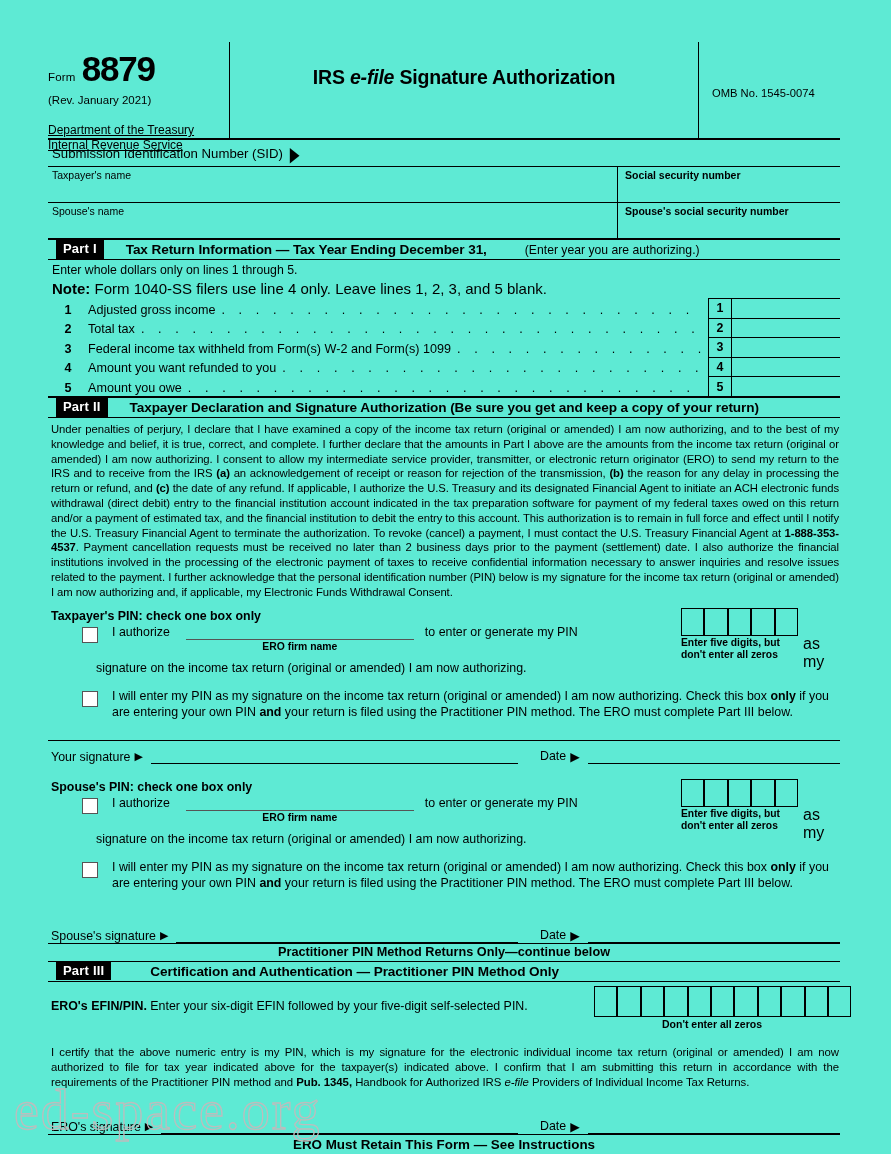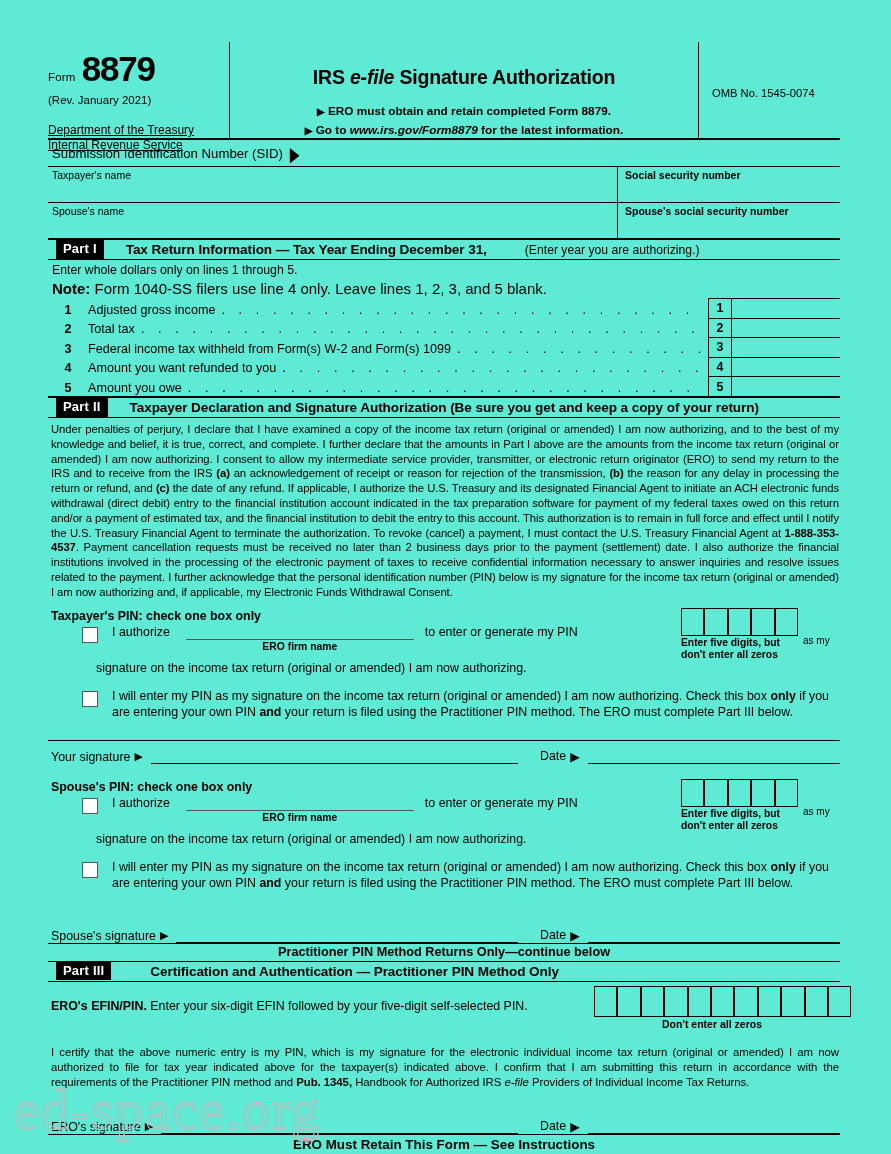--- a/index.html
+++ b/index.html
@@ -222,21 +222,21 @@
     border-left-width:.8px;
   }
   .pb:first-child{border-left-width:1.5px;}
   .pinhint{
     position:absolute;
     font-size:10.3px;
     font-weight:bold;
     line-height:1.22;
     white-space:nowrap;
   }
-  .asmy{position:absolute;font-size:10px;text-align:right;}
+  .asmy{position:absolute;font-size:16px;}
 
   
   .sigrow{
     display:flex;
     align-items:flex-end;
     border-top:1.6px solid #000;
     padding-top:3px;
     height:20px;
   }
   .siglabel{font-size:12.4px;white-space:nowrap;display:flex;align-items:center;gap:4px;padding-left:3px;}
@@ -326,24 +326,20 @@
         </div>
         <div class="rev">(Rev. January 2021)</div>
         <div class="dept">
           <div>Department of the Treasury</div>
           <div>Internal Revenue Service</div>
         </div>
       </div>
 
       <div class="hdr-mid">
         <div class="title"><span>IRS </span><i>e-file</i><span> Signature Authorization</span></div>
-        <div class="bullets">
-          <div><span class="ar">▶</span> <span>ERO must obtain and retain completed Form 8879.</span></div>
-          <div><span class="ar">▶</span> <span>Go to </span><i>www.irs.gov/Form8879</i><span> for the latest information.</span></div>
-        </div>
       </div>
 
       <div class="hdr-right">
         <div class="omb">OMB No. 1545-0074</div>
       </div>
     </div>
 
     <div class="sid">
       <span>Submission Identification Number (SID)</span>
       <span class="fatarrow">▶</span>

